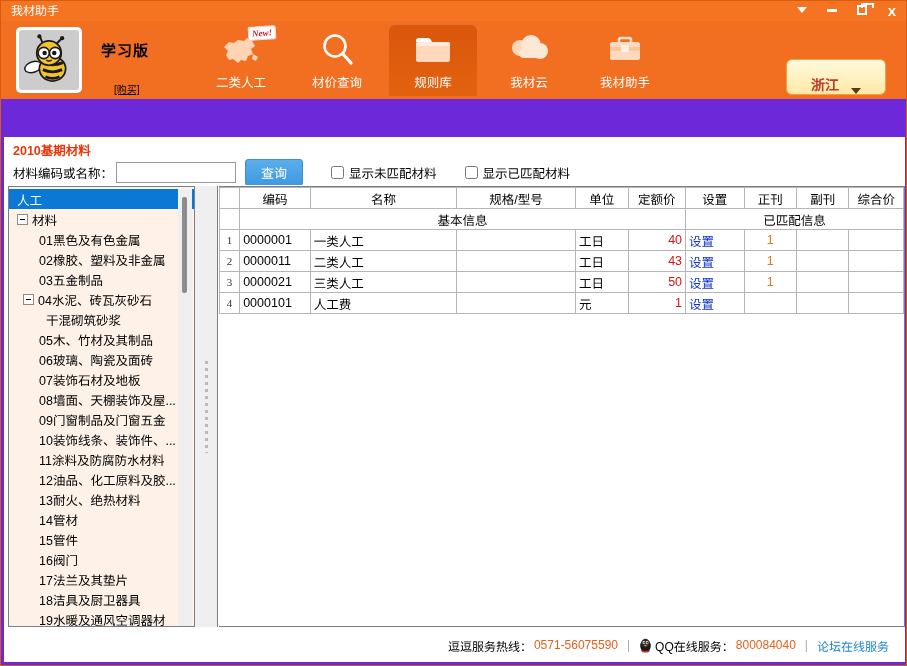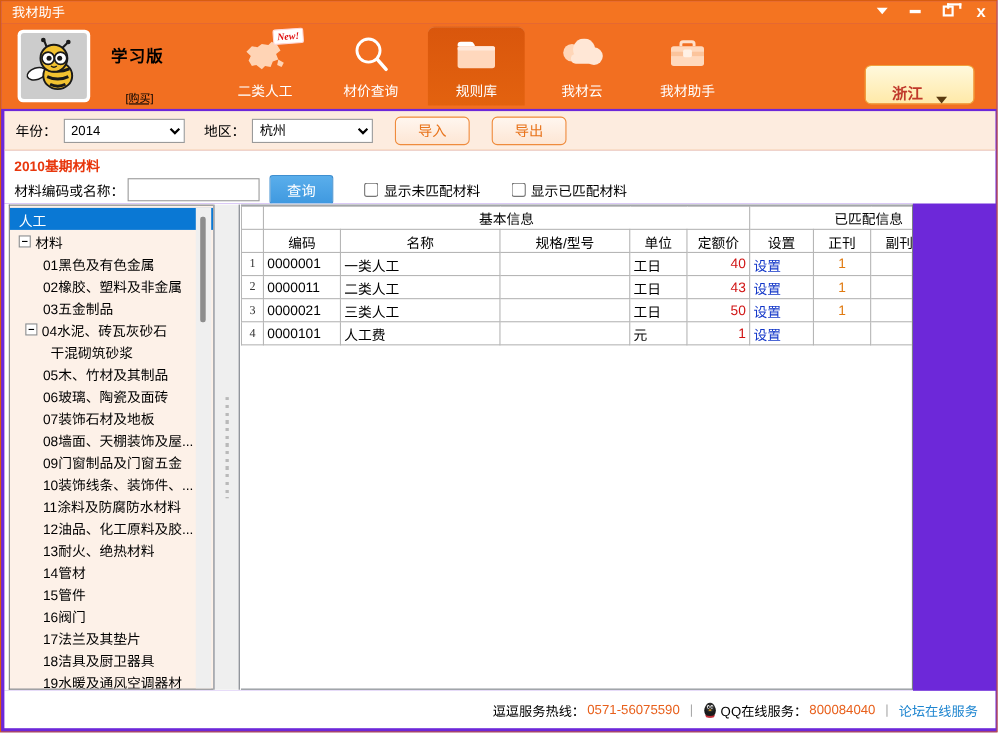--- a/index.html
+++ b/index.html
@@ -203,21 +203,21 @@
   .cbwrap {
     display: flex; align-items: center; gap: 5px;
     margin-left: 28px; cursor: pointer;
   }
   .cbwrap input { width: 13px; height: 13px; cursor: pointer; }
   .cbwrap span { font-size: 12.5px; color: #000; }
 
   
   .bodyzone {
     position: absolute; left: 3px; top: 184px;
-    width: 826px; height: 443px;
+    width: 901px; height: 443px;
     background: #ffffff;
   }
 
   
   .sidebar {
     position: absolute; left: 4px; top: 1px;
     width: 186px; height: 441px;
     background: #fdf1e8;
     border: 1px solid #7a7f87;
     border-right: none;
@@ -455,32 +455,20 @@
       </div>
 
     </div>
 
     <div class="region-btn">
       <span class="rtext">浙江</span>
       <span class="rcaret"></span>
     </div>
   </div>
 
-  <div class="filterbar">
-    <span class="flabel">年份：</span>
-    <select class="sel" id="year-select">
-      <option>2014</option>
-    </select>
-    <span class="flabel" style="margin-left:12px;">地区：</span>
-    <select class="sel" id="region-select">
-      <option>杭州</option>
-    </select>
-    <div class="ghost-btn btn-gap">导入</div>
-    <div class="ghost-btn btn-gap">导出</div>
-  </div>
 
   <div class="searchzone">
     <div class="period-title">2010基期材料</div>
     <div class="searchrow">
       <span class="srch-label">材料编码或名称：</span>
       <input class="srch-input" type="text" placeholder="" style="">
       <div class="query-btn">查询</div>
       <label class="cbwrap">
         <input type="checkbox" style="">
         <span>显示未匹配材料</span>
@@ -582,37 +570,37 @@
           <col style="width:145px">
           <col style="width:118px">
           <col style="width:52px">
           <col style="width:57px">
           <col style="width:58px">
           <col style="width:52px">
           <col style="width:52px">
           <col style="width:54px">
         </colgroup>
         <thead>
-          <tr>
-            <th class="rowhdr-corner"></th>
-            <th class="grp" colspan="5">基本信息</th>
-            <th class="grp sep" colspan="4">已匹配信息</th>
-          </tr>
           <tr id="col-header-row">
             <th class="rowhdr-corner"></th>
           <th>编码</th>
               <th>名称</th>
               <th>规格/型号</th>
               <th>单位</th>
               <th>定额价</th>
               <th>设置</th>
               <th>正刊</th>
               <th>副刊</th>
               <th>综合价</th>
             </tr>
+          <tr>
+            <th class="rowhdr-corner"></th>
+            <th class="grp" colspan="5">基本信息</th>
+            <th class="grp sep" colspan="4">已匹配信息</th>
+          </tr>
         </thead>
         <tbody id="table-body">
             <tr>
               <td class="rownum">1</td>
               <td class="ltext">0000001</td>
               <td class="ltext">一类人工</td>
               <td class="ltext"></td>
               <td class="ltext">工日</td>
               <td class="num">40</td>
               <td class="link">设置</td>

